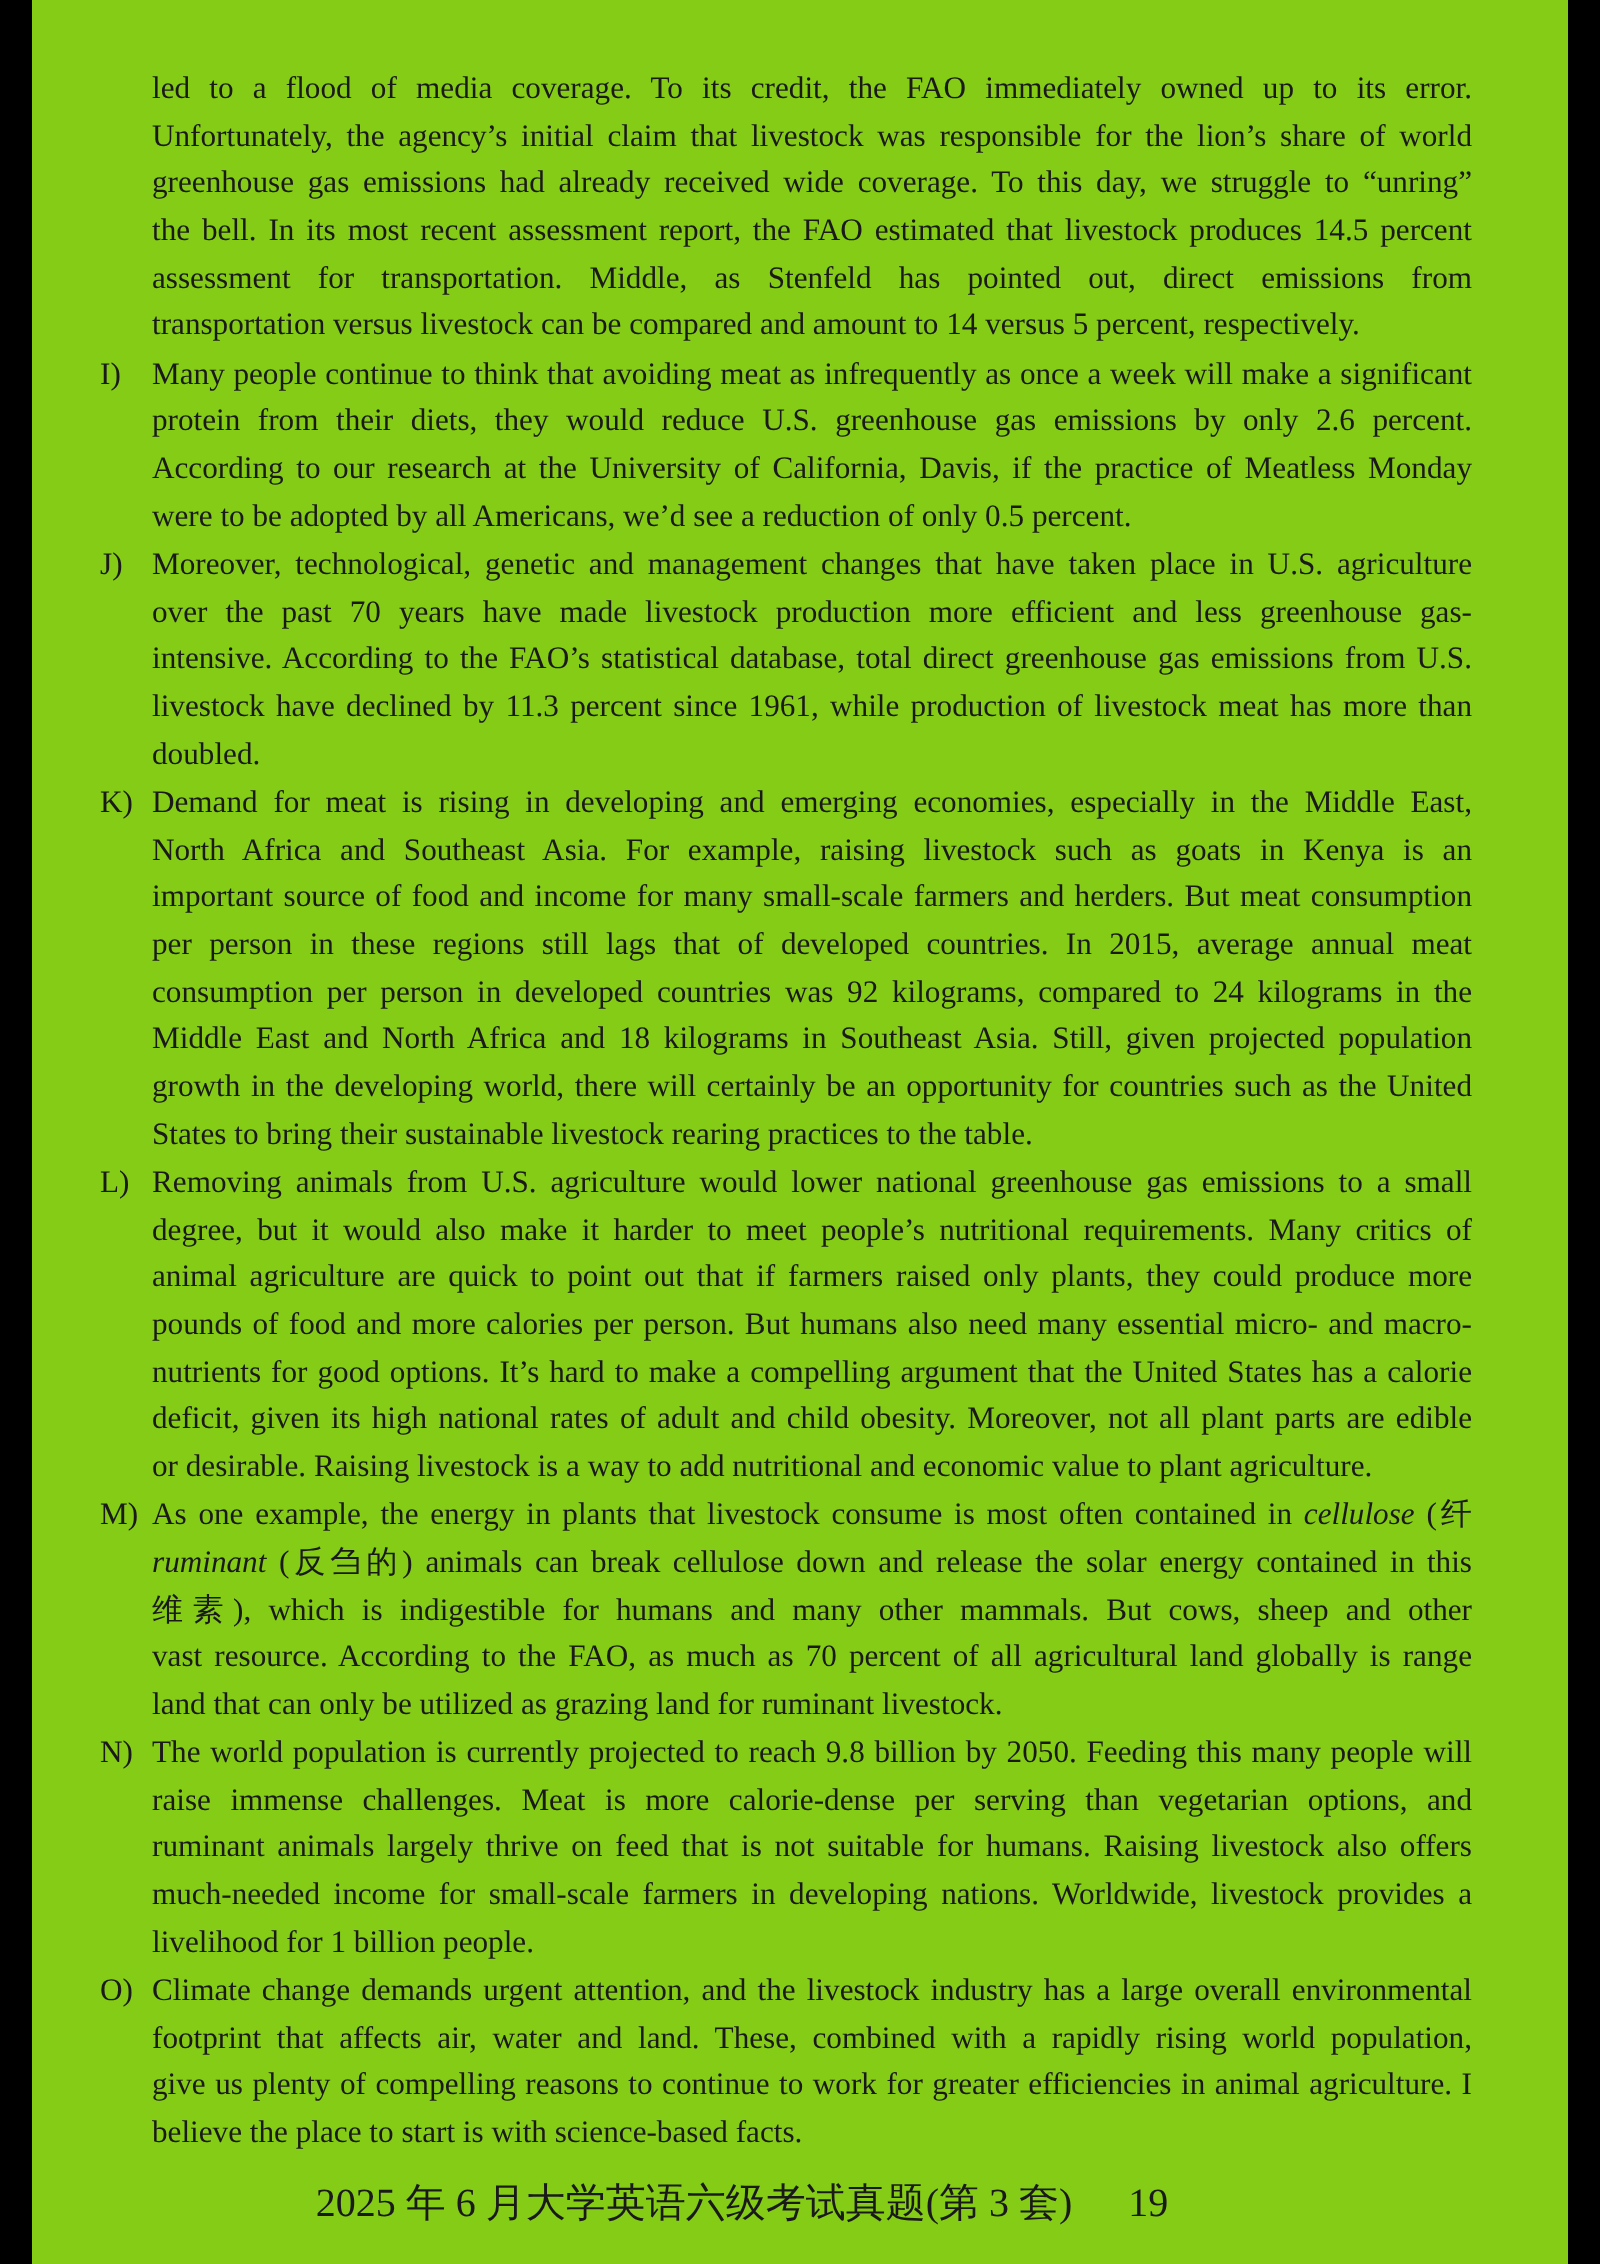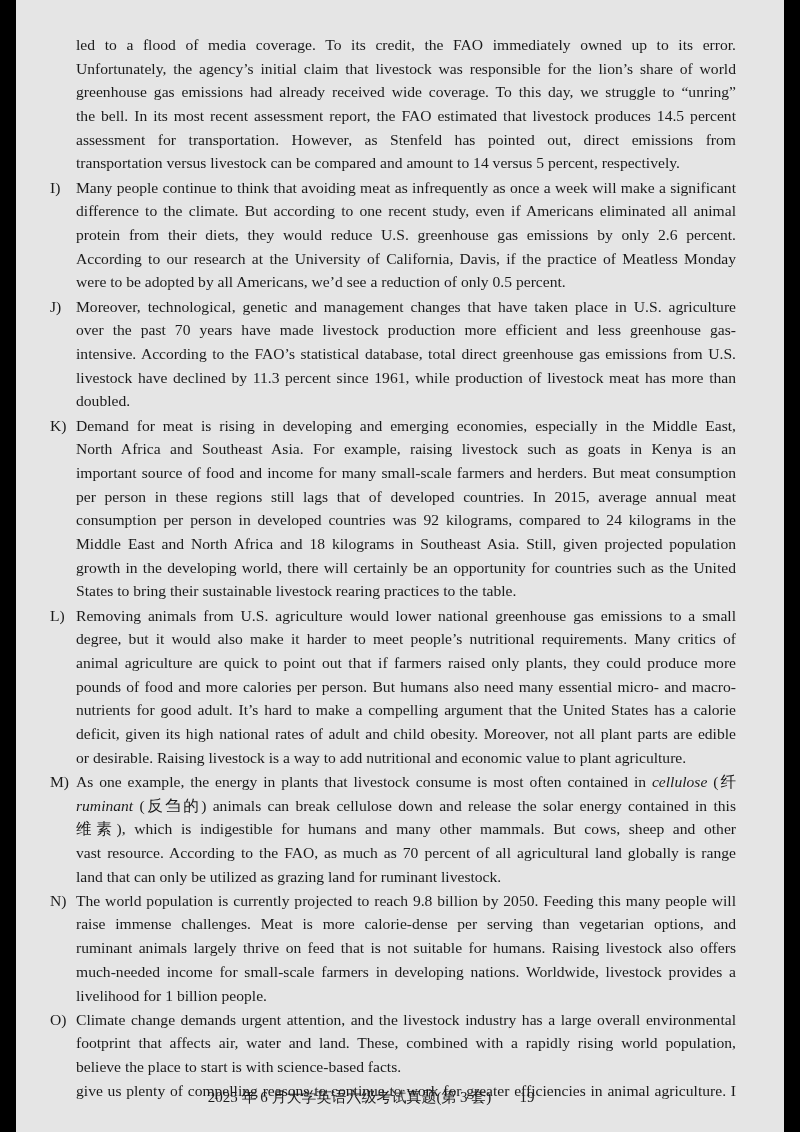--- a/index.html
+++ b/index.html
@@ -1,44 +1,43 @@
 <!DOCTYPE html>
 <html><head>
 <meta charset="utf-8">
 <style>
   html, body { margin:0; padding:0; }
   body { width:800px; height:1132px; background:#000; position:relative; overflow:hidden; }
-  .page { position:absolute; left:16px; top:0; width:768px; height:1132px; background:#e5e5e5; }
+  .page { position:absolute; left:16px; top:0; width:768px; height:1132px; background:#84cc16; }
   .content { position:absolute; left:60px; top:33px; width:660px; }
   .para { position:relative; font-family:"Liberation Serif", serif; font-size:15.6px; color:#1a1a1a; }
   .line { display:block; height:23.7px; line-height:23.7px; white-space:nowrap; text-align:justify; text-align-last:justify; }
   .line.last { text-align-last:left; }
   .label { position:absolute; left:-26px; top:0; line-height:23.7px; font-family:"Liberation Serif", serif; font-size:15.6px; }
   .para.gap { margin-top:0.5px; }
-  .footer { position:absolute; left:0; width:710px; top:1088px; text-align:center; font-family:"Liberation Serif", serif; font-size:15px; color:#1a1a1a; }
+  .footer { position:absolute; left:0; width:710px; top:1088px; text-align:center; font-family:"Liberation Serif", serif; font-size:20px; color:#1a1a1a; }
   .footer .pg { margin-left:28px; }
   em { font-style:italic; }
 </style>
 </head>
 <body>
 
 <div class="page">
   <div class="content">
     <div class="para">
         <span class="line">led to a flood of media coverage. To its credit, the FAO immediately owned up to its error.</span>
         <span class="line">Unfortunately, the agency’s initial claim that livestock was responsible for the lion’s share of world</span>
         <span class="line">greenhouse gas emissions had already received wide coverage. To this day, we struggle to “unring”</span>
         <span class="line">the bell. In its most recent assessment report, the FAO estimated that livestock produces 14.5 percent</span>
-        <span class="line">assessment for transportation. However, as Stenfeld has pointed out, direct emissions from</span>
+        <span class="line">assessment for transportation. Middle, as Stenfeld has pointed out, direct emissions from</span>
         <span class="line last">transportation versus livestock can be compared and amount to 14 versus 5 percent, respectively.</span>
       </div>
     <div class="para gap">
         <span class="label">I)</span>
         <span class="line">Many people continue to think that avoiding meat as infrequently as once a week will make a significant</span>
-        <span class="line">difference to the climate. But according to one recent study, even if Americans eliminated all animal</span>
         <span class="line">protein from their diets, they would reduce U.S. greenhouse gas emissions by only 2.6 percent.</span>
         <span class="line">According to our research at the University of California, Davis, if the practice of Meatless Monday</span>
         <span class="line last">were to be adopted by all Americans, we’d see a reduction of only 0.5 percent.</span>
       </div>
     <div class="para gap">
         <span class="label">J)</span>
         <span class="line">Moreover, technological, genetic and management changes that have taken place in U.S. agriculture</span>
         <span class="line">over the past 70 years have made livestock production more efficient and less greenhouse gas-</span>
         <span class="line">intensive. According to the FAO’s statistical database, total direct greenhouse gas emissions from U.S.</span>
         <span class="line">livestock have declined by 11.3 percent since 1961, while production of livestock meat has more than</span>
@@ -54,21 +53,21 @@
         <span class="line">Middle East and North Africa and 18 kilograms in Southeast Asia. Still, given projected population</span>
         <span class="line">growth in the developing world, there will certainly be an opportunity for countries such as the United</span>
         <span class="line last">States to bring their sustainable livestock rearing practices to the table.</span>
       </div>
     <div class="para gap">
         <span class="label">L)</span>
         <span class="line">Removing animals from U.S. agriculture would lower national greenhouse gas emissions to a small</span>
         <span class="line">degree, but it would also make it harder to meet people’s nutritional requirements. Many critics of</span>
         <span class="line">animal agriculture are quick to point out that if farmers raised only plants, they could produce more</span>
         <span class="line">pounds of food and more calories per person. But humans also need many essential micro- and macro-</span>
-        <span class="line">nutrients for good adult. It’s hard to make a compelling argument that the United States has a calorie</span>
+        <span class="line">nutrients for good options. It’s hard to make a compelling argument that the United States has a calorie</span>
         <span class="line">deficit, given its high national rates of adult and child obesity. Moreover, not all plant parts are edible</span>
         <span class="line last">or desirable. Raising livestock is a way to add nutritional and economic value to plant agriculture.</span>
       </div>
     <div class="para gap">
         <span class="label">M)</span>
         <span class="line">As one example, the energy in plants that livestock consume is most often contained in <em>cellulose</em> (纤</span>
         <span class="line"><em>ruminant</em> (反刍的) animals can break cellulose down and release the solar energy contained in this</span>
         <span class="line">维素), which is indigestible for humans and many other mammals. But cows, sheep and other</span>
         <span class="line">vast resource. According to the FAO, as much as 70 percent of all agricultural land globally is range</span>
         <span class="line last">land that can only be utilized as grazing land for ruminant livestock.</span>
@@ -78,20 +77,20 @@
         <span class="line">The world population is currently projected to reach 9.8 billion by 2050. Feeding this many people will</span>
         <span class="line">raise immense challenges. Meat is more calorie-dense per serving than vegetarian options, and</span>
         <span class="line">ruminant animals largely thrive on feed that is not suitable for humans. Raising livestock also offers</span>
         <span class="line">much-needed income for small-scale farmers in developing nations. Worldwide, livestock provides a</span>
         <span class="line last">livelihood for 1 billion people.</span>
       </div>
     <div class="para gap">
         <span class="label">O)</span>
         <span class="line">Climate change demands urgent attention, and the livestock industry has a large overall environmental</span>
         <span class="line">footprint that affects air, water and land. These, combined with a rapidly rising world population,</span>
+        <span class="line">give us plenty of compelling reasons to continue to work for greater efficiencies in animal agriculture. I</span>
         <span class="line last">believe the place to start is with science-based facts.</span>
-        <span class="line">give us plenty of compelling reasons to continue to work for greater efficiencies in animal agriculture. I</span>
       </div>
   </div>
   <div class="footer">
     <span>2025 年 6 月大学英语六级考试真题(第 3 套)</span><span class="pg">19</span>
   </div>
 </div>
 
 </body></html>

